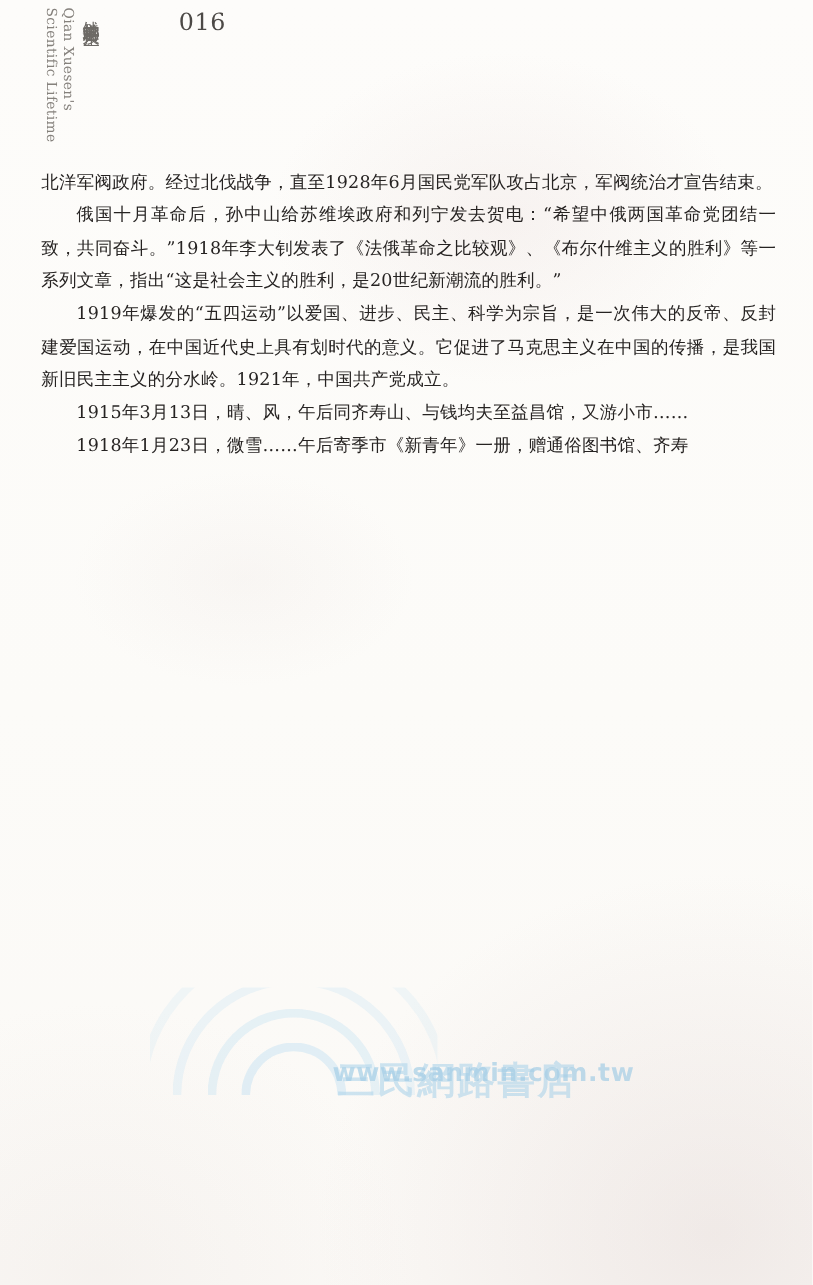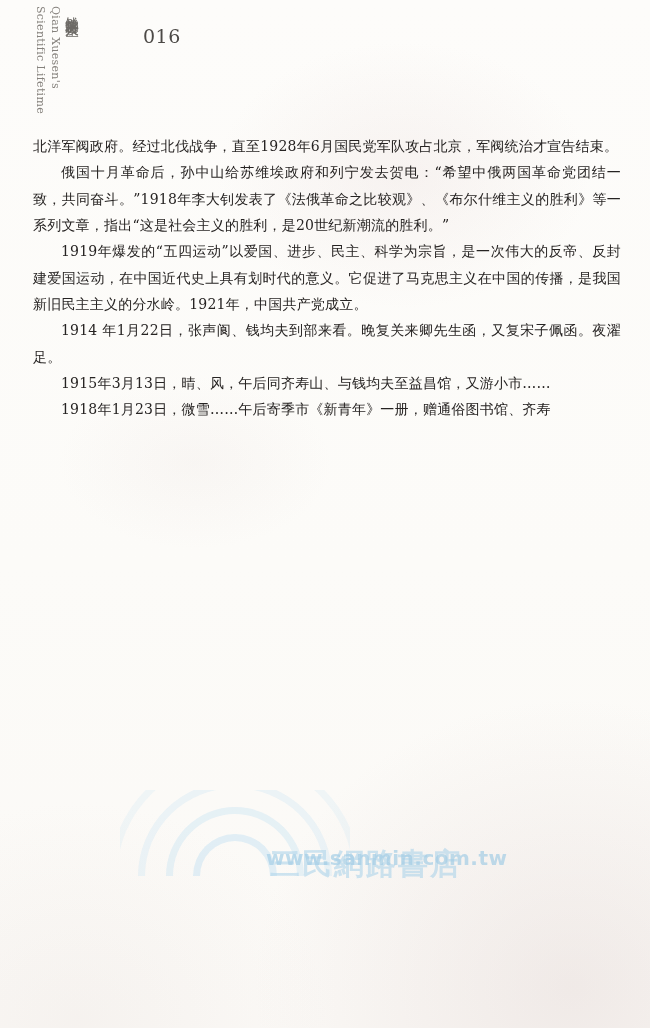--- a/index.html
+++ b/index.html
@@ -125,21 +125,20 @@
     white-space: pre-line;
   }
   .folio {
     position: absolute;
     left: 143px;
     top: 7px;
     font-family: "DejaVu Serif", "Liberation Serif", serif;
     font-size: 19px;
     letter-spacing: 0.5px;
     color: #4c4946;
-    margin-top: 18px;
   }
 
   
   .body-block {
     position: absolute;
     left: 33px;
     top: 133px;
     width: 588px;
     z-index: 2;
   }
@@ -180,16 +179,15 @@
     <div class="rh-en">Qian Xuesen's
 Scientific Lifetime</div>
   </div>
   <div class="folio">016</div>
 </div>
 
 <div class="body-block">
   <p class="para noindent">北洋军阀政府。经过北伐战争，直至1928年6月国民党军队攻占北京，军阀统治才宣告结束。</p>
   <p class="para">俄国十月革命后，孙中山给苏维埃政府和列宁发去贺电：“希望中俄两国革命党团结一致，共同奋斗。”1918年李大钊发表了《法俄革命之比较观》、《布尔什维主义的胜利》等一系列文章，指出“这是社会主义的胜利，是20世纪新潮流的胜利。”</p>
   <p class="para">1919年爆发的“五四运动”以爱国、进步、民主、科学为宗旨，是一次伟大的反帝、反封建爱国运动，在中国近代史上具有划时代的意义。它促进了马克思主义在中国的传播，是我国新旧民主主义的分水岭。1921年，中国共产党成立。</p>
-  <p class="para">1914 年1月22日，张声阆、钱均夫到部来看。晚复关来卿先生函，又复宋子佩函。夜濯足。</p>
   <p class="para">1915年3月13日，晴、风，午后同齐寿山、与钱均夫至益昌馆，又游小市……</p>
   <p class="para">1918年1月23日，微雪……午后寄季市《新青年》一册，赠通俗图书馆、齐寿</p>
 </div>
 
 </body></html>

